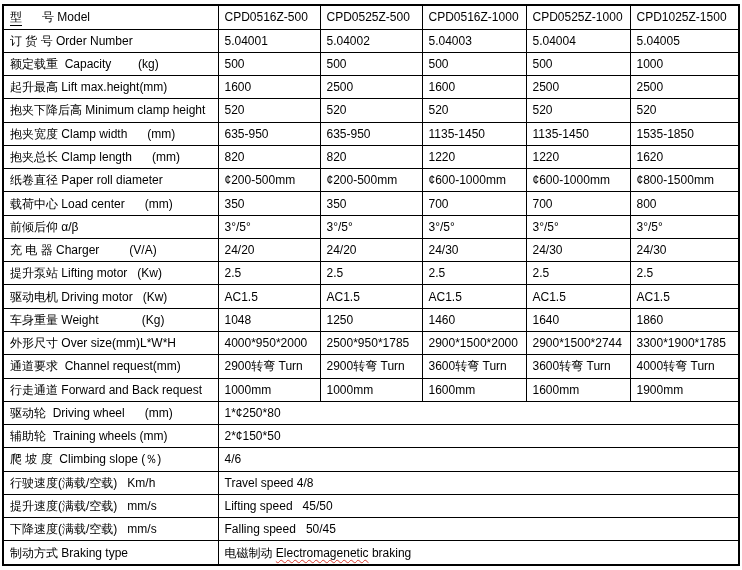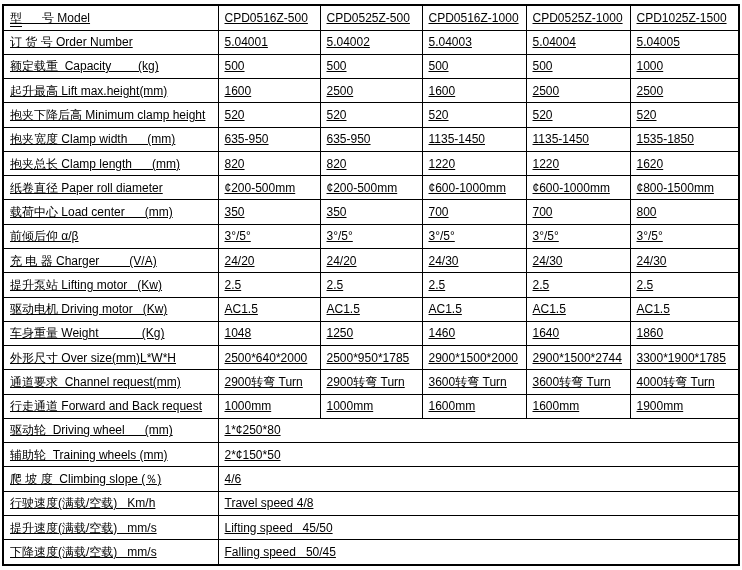--- a/index.html
+++ b/index.html
@@ -17,21 +17,20 @@
   }
   table.spec {
     position: absolute;
     left: 2px;
     top: 4px;
     width: 736px;
     height: 562px;
     border-collapse: collapse;
     table-layout: fixed;
     border: 2px solid #000;
-    text-decoration: underline;
   }
   table.spec td {
     border: 1px solid #000;
     font-size: 12px;
     line-height: 14px;
     color: #000;
     white-space: pre;
     overflow: hidden;
     vertical-align: middle;
     padding: 0 2px 0 6px;
@@ -169,21 +168,21 @@
         <tr>
           <td class="label-cell">车身重量 Weight             (Kg)</td>
           <td class="value-cell">1048</td>
           <td class="value-cell">1250</td>
           <td class="value-cell">1460</td>
           <td class="value-cell">1640</td>
           <td class="value-cell">1860</td>
         </tr>
         <tr>
           <td class="label-cell">外形尺寸 Over size(mm)L*W*H</td>
-          <td class="value-cell">2500*640*2000</td>
+          <td class="value-cell">4000*950*2000</td>
           <td class="value-cell">2500*950*1785</td>
           <td class="value-cell">2900*1500*2000</td>
           <td class="value-cell">2900*1500*2744</td>
           <td class="value-cell">3300*1900*1785</td>
         </tr>
         <tr>
           <td class="label-cell">通道要求  Channel request(mm)</td>
           <td class="value-cell">2900转弯 Turn</td>
           <td class="value-cell">2900转弯 Turn</td>
           <td class="value-cell">3600转弯 Turn</td>
@@ -215,15 +214,19 @@
           <td class="value-cell" colspan="5">Travel speed 4/8</td>
         </tr>
         <tr>
           <td class="label-cell">提升速度(满载/空载)   mm/s</td>
           <td class="value-cell" colspan="5">Lifting speed   45/50</td>
         </tr>
         <tr>
           <td class="label-cell">下降速度(满载/空载)   mm/s</td>
           <td class="value-cell" colspan="5">Falling speed   50/45</td>
         </tr>
+        <tr>
+          <td class="label-cell">制动方式 Braking type</td>
+          <td class="value-cell" colspan="5">电磁制动 <span class="misspell">Electromagenetic</span> braking</td>
+        </tr>
       </tbody>
   </table>
 </div>
 
 </body></html>

